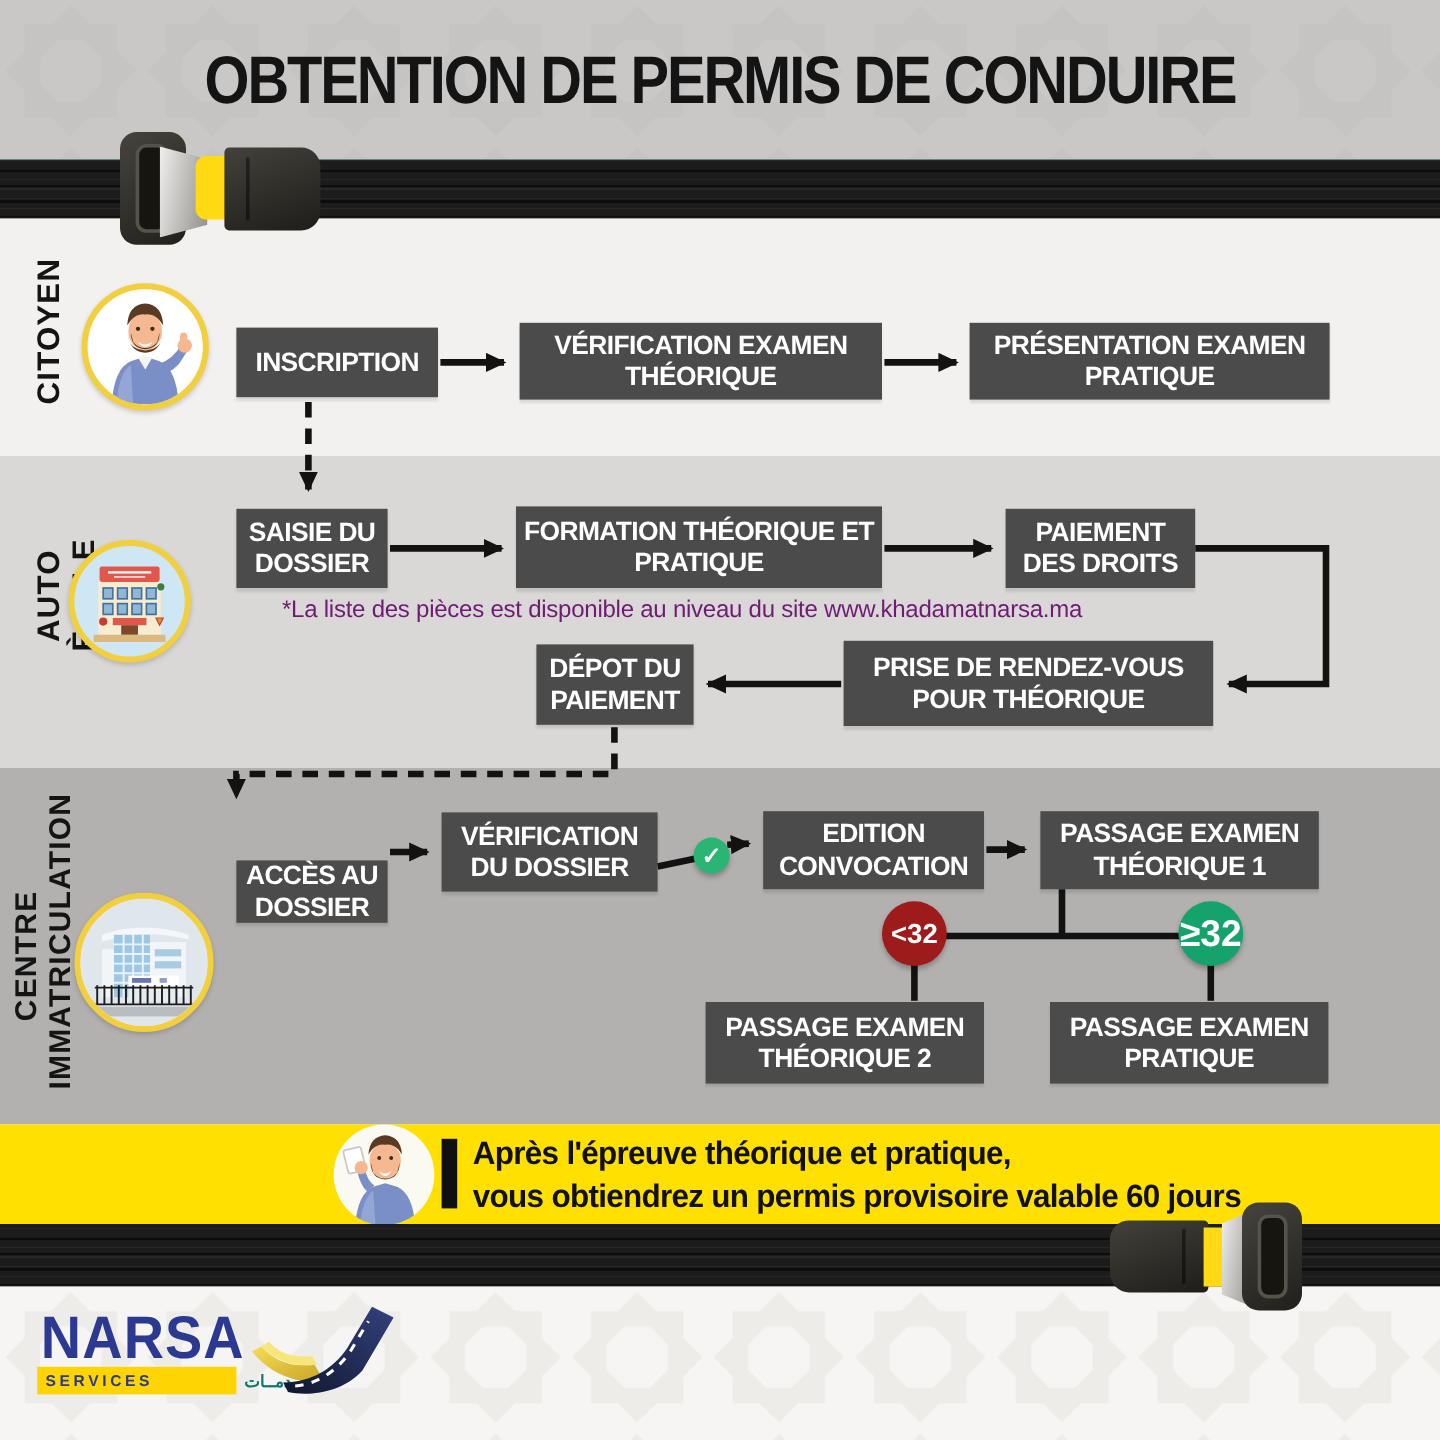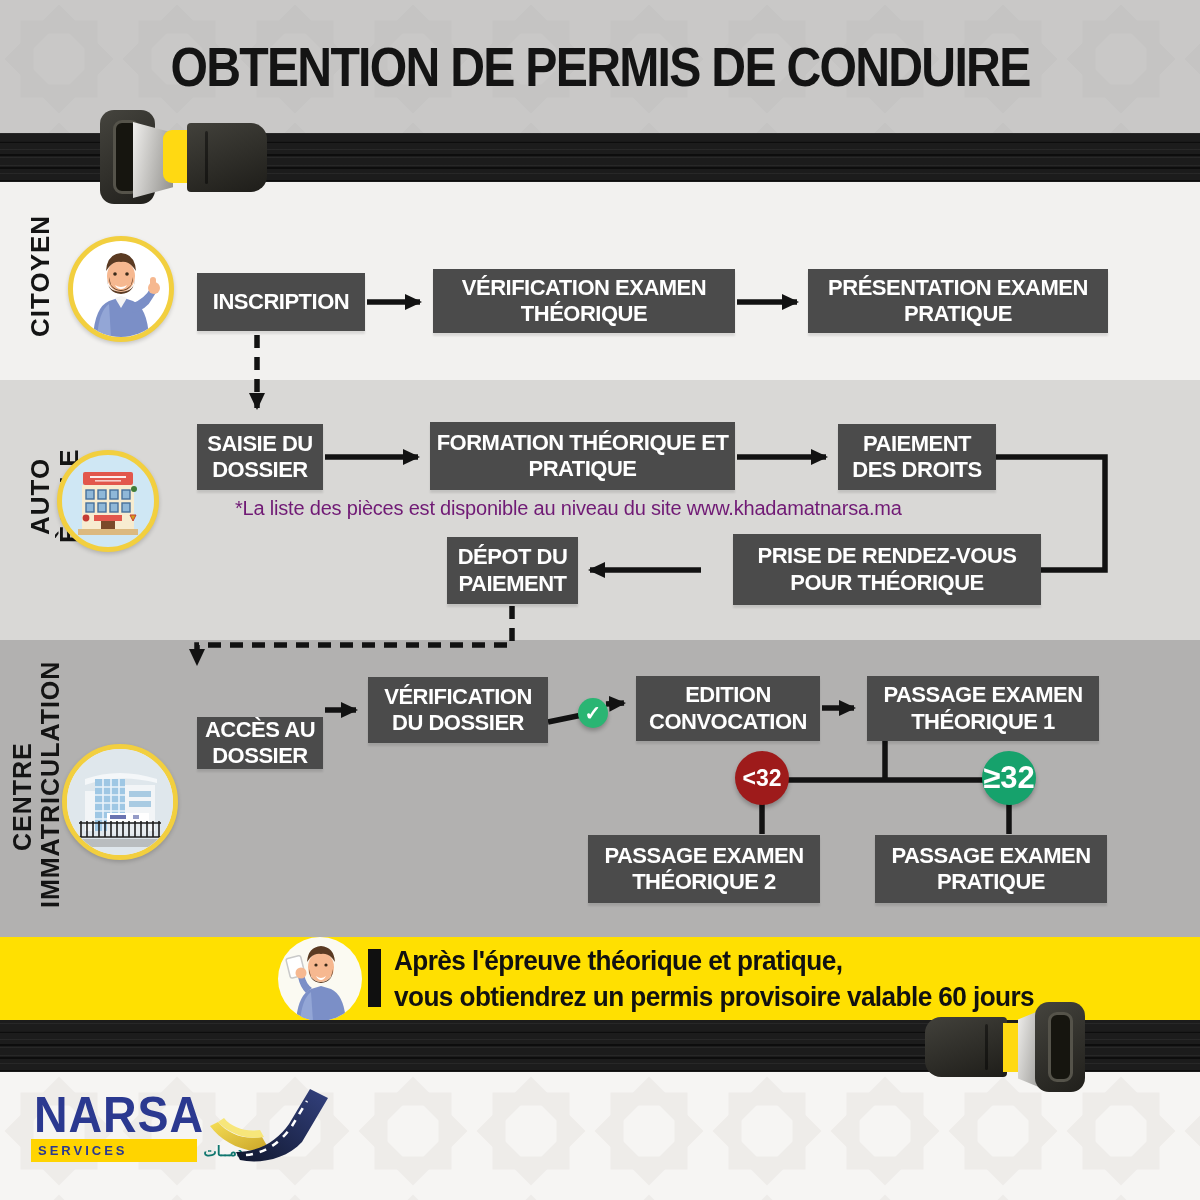--- a/index.html
+++ b/index.html
@@ -226,21 +226,21 @@
 
   <div class="node" style="left:197px;top:273px;width:168px;height:58px;">INSCRIPTION</div>
   <div class="node" style="left:433px;top:269px;width:302px;height:64px;">VÉRIFICATION EXAMEN THÉORIQUE</div>
   <div class="node" style="left:808px;top:269px;width:300px;height:64px;">PRÉSENTATION EXAMEN PRATIQUE</div>
 
   <div class="node" style="left:197px;top:424px;width:126px;height:66px;">SAISIE DU DOSSIER</div>
   <div class="node" style="left:838px;top:424px;width:158px;height:66px;">PAIEMENT DES DROITS</div>
   <div class="node" style="left:430px;top:422px;width:305px;height:68px;">FORMATION THÉORIQUE ET PRATIQUE</div>
   <div class="note">*La liste des pièces est disponible au niveau du site www.khadamatnarsa.ma</div>
   <div class="node" style="left:447px;top:537px;width:131px;height:67px;">DÉPOT DU PAIEMENT</div>
-  <div class="node" style="left:703px;top:534px;width:308px;height:71px;margin-left:30px;">PRISE DE RENDEZ-VOUS POUR THÉORIQUE</div>
+  <div class="node" style="left:703px;top:534px;width:308px;height:71px;">PRISE DE RENDEZ-VOUS POUR THÉORIQUE</div>
 
   <div class="node" style="left:197px;top:677px;width:126px;height:52px;margin-top:40px;">ACCÈS AU DOSSIER</div>
   <div class="node" style="left:368px;top:677px;width:180px;height:66px;">VÉRIFICATION DU DOSSIER</div>
   <div class="node" style="left:636px;top:676px;width:184px;height:65px;">EDITION CONVOCATION</div>
   <div class="node" style="left:867px;top:676px;width:232px;height:65px;">PASSAGE EXAMEN THÉORIQUE 1</div>
   <div class="node" style="left:588px;top:835px;width:232px;height:68px;">PASSAGE EXAMEN THÉORIQUE 2</div>
   <div class="node" style="left:875px;top:835px;width:232px;height:68px;">PASSAGE EXAMEN PRATIQUE</div>
 
   <div class="badge badge-check">✓</div>
   <div class="badge badge-red">&lt;32</div>

